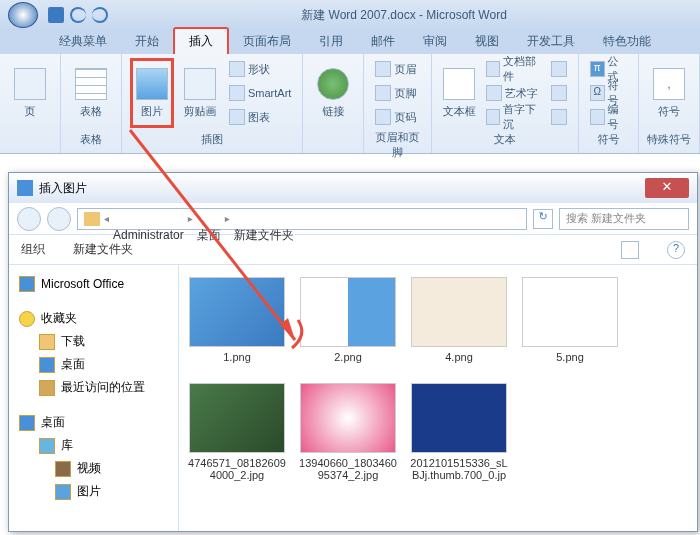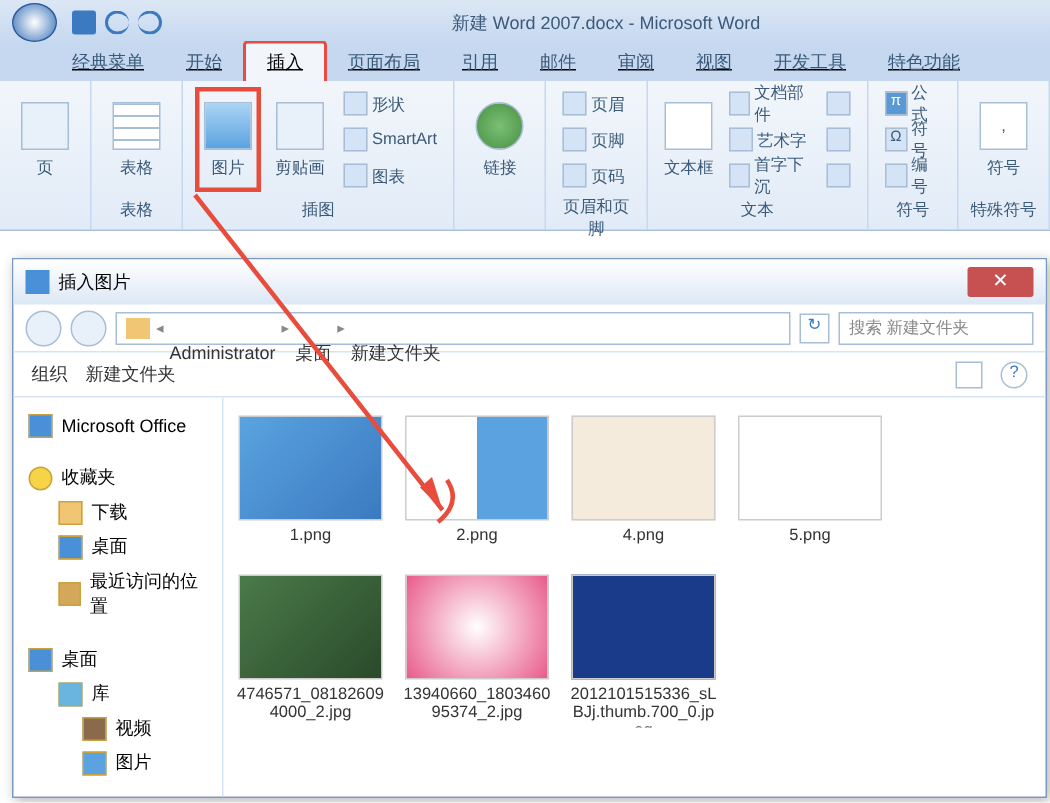--- a/index.html
+++ b/index.html
@@ -4,21 +4,21 @@
 <style>
 * { margin: 0; padding: 0; box-sizing: border-box; font-family: "Microsoft YaHei", Arial, sans-serif; }
 body { background: #fff; width: 700px; height: 535px; overflow: hidden; position: relative; }
 
 .titlebar { height: 30px; background: linear-gradient(#dce7f5, #c5d8ef); display: flex; align-items: center; padding-left: 8px; font-size: 12px; }
 .office-btn { width: 30px; height: 26px; background: radial-gradient(circle, #fff, #3b73b9); border-radius: 50%; border: 1px solid #2a5a9a; margin-right: 4px; }
 .qat { display: flex; gap: 6px; margin-left: 6px; }
 .qat span { width: 16px; height: 16px; display: inline-block; }
 .titlebar-title { flex: 1; text-align: center; color: #3b5a7a; }
 
-.tabs { height: 24px; background: #c5d8ef; display: flex; padding-left: 34px; gap: 0; font-size: 12px; align-items: flex-end; text-decoration: underline; }
+.tabs { height: 24px; background: #c5d8ef; display: flex; padding-left: 45px; gap: 0; font-size: 12px; align-items: flex-end; }
 .tab { padding: 4px 14px; color: #3b5a7a; cursor: pointer; }
 .tab.active { background: #f2f6fb; border: 2px solid #e74c3c; border-bottom: none; border-radius: 3px 3px 0 0; color: #000; }
 
 .ribbon { height: 100px; background: linear-gradient(#f2f6fb, #e1ebf7); border-bottom: 1px solid #a8bdd6; display: flex; }
 .group { border-right: 1px solid #c5d8ef; padding: 4px 8px; display: flex; flex-direction: column; justify-content: space-between; }
 .group-items { display: flex; gap: 4px; flex: 1; }
 .group-label { font-size: 11px; text-align: center; color: #3b5a7a; padding: 2px 0; }
 .big-btn { display: flex; flex-direction: column; align-items: center; justify-content: center; width: 44px; height: 70px; font-size: 11px; color: #3b5a7a; gap: 4px; }
 .big-btn .ico { width: 32px; height: 32px; background: #e8f0fa; border: 1px solid #a8bdd6; }
 .highlight { border: 3px solid #e74c3c !important; }
@@ -29,24 +29,24 @@
 .dialog { position: absolute; left: 8px; top: 172px; width: 690px; height: 360px; background: #fff; border: 1px solid #7a9ac0; box-shadow: 2px 2px 8px rgba(0,0,0,0.3); }
 .dlg-title { height: 30px; background: linear-gradient(#fff, #dce7f5); display: flex; align-items: center; padding: 0 8px; font-size: 12px; }
 .dlg-title-text { flex: 1; }
 .dlg-close { width: 44px; height: 20px; background: #c75050; color: #fff; text-align: center; border-radius: 2px; font-size: 13px; line-height: 18px; }
 .dlg-nav { height: 32px; display: flex; align-items: center; padding: 0 8px; gap: 6px; font-size: 12px; border-bottom: 1px solid #d4e3f5; }
 .nav-btn { width: 24px; height: 24px; border-radius: 50%; background: #e8f0fa; border: 1px solid #a8bdd6; }
 .breadcrumb { flex: 1; height: 22px; border: 1px solid #a8bdd6; display: flex; align-items: center; padding: 0 6px; gap: 4px; background: #fff; }
 .bc-part { color: #333; margin-top: 33px; }
 .bc-sep { color: #888; font-size: 10px; }
 .search-box { width: 130px; height: 22px; border: 1px solid #a8bdd6; padding: 0 6px; font-size: 11px; color: #888; display: flex; align-items: center; }
-.dlg-toolbar { height: 30px; border-bottom: 1px solid #d4e3f5; display: flex; align-items: center; padding: 0 12px; font-size: 12px; gap: 12px; }
+.dlg-toolbar { height: 30px; border-bottom: 1px solid #d4e3f5; display: flex; align-items: center; padding: 0 12px; font-size: 12px; gap: 28px; }
 .dlg-toolbar span { color: #333; }
 .dlg-body { display: flex; height: calc(100% - 92px); }
-.sidebar { width: 140px; border-right: 1px solid #d4e3f5; padding: 8px 6px; font-size: 12px; overflow: hidden; }
+.sidebar { width: 170px; border-right: 1px solid #d4e3f5; padding: 8px 6px; font-size: 12px; overflow: hidden; }
 .sb-item { display: flex; align-items: center; gap: 6px; padding: 3px 4px; }
 .sb-item.indent { padding-left: 24px; }
 .sb-item.indent2 { padding-left: 40px; }
 .sb-ico { width: 16px; height: 16px; background: #f0c674; border: 1px solid #c9a23e; }
 .sb-ico.star { background: #f5d547; border-radius: 50%; }
 .sb-ico.blue { background: #4a90d9; }
 .sb-ico.doc { background: #4a90d9; }
 .sb-sep { height: 12px; }
 .file-area { flex: 1; padding: 12px 8px; display: flex; flex-wrap: wrap; gap: 20px 11px; align-content: flex-start; overflow: hidden; }
 .file-item { width: 100px; display: flex; flex-direction: column; align-items: center; gap: 4px; font-size: 11px; }

